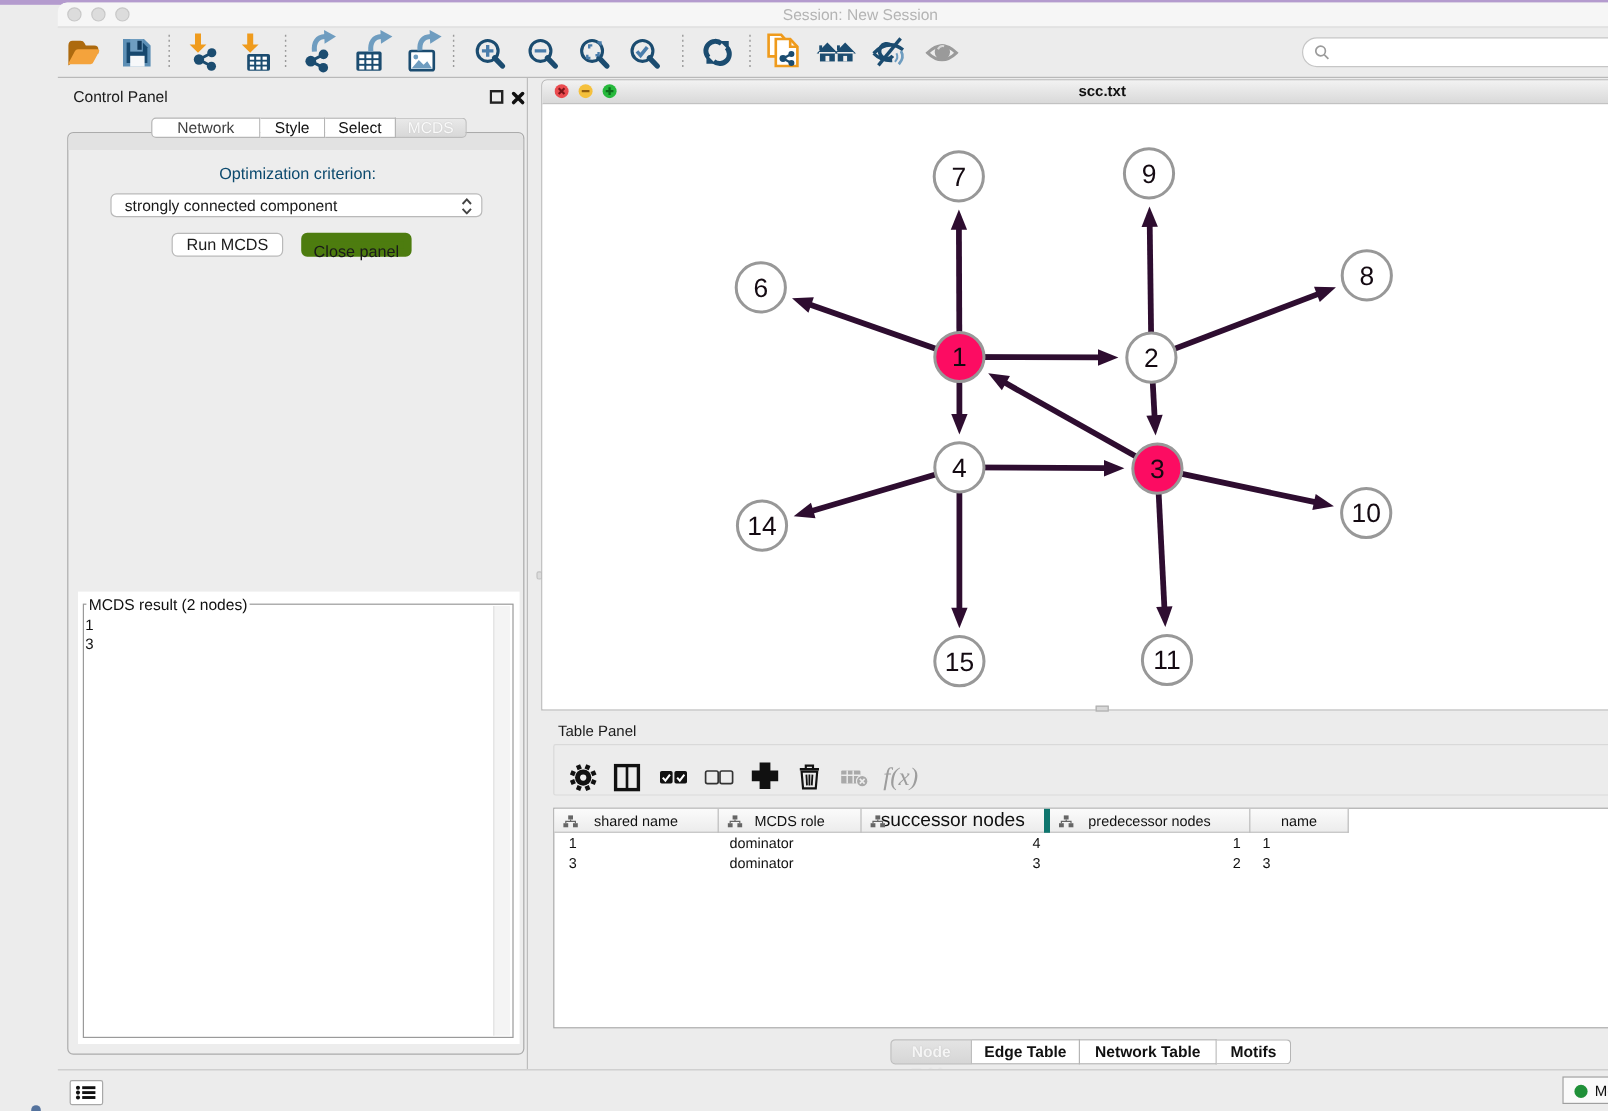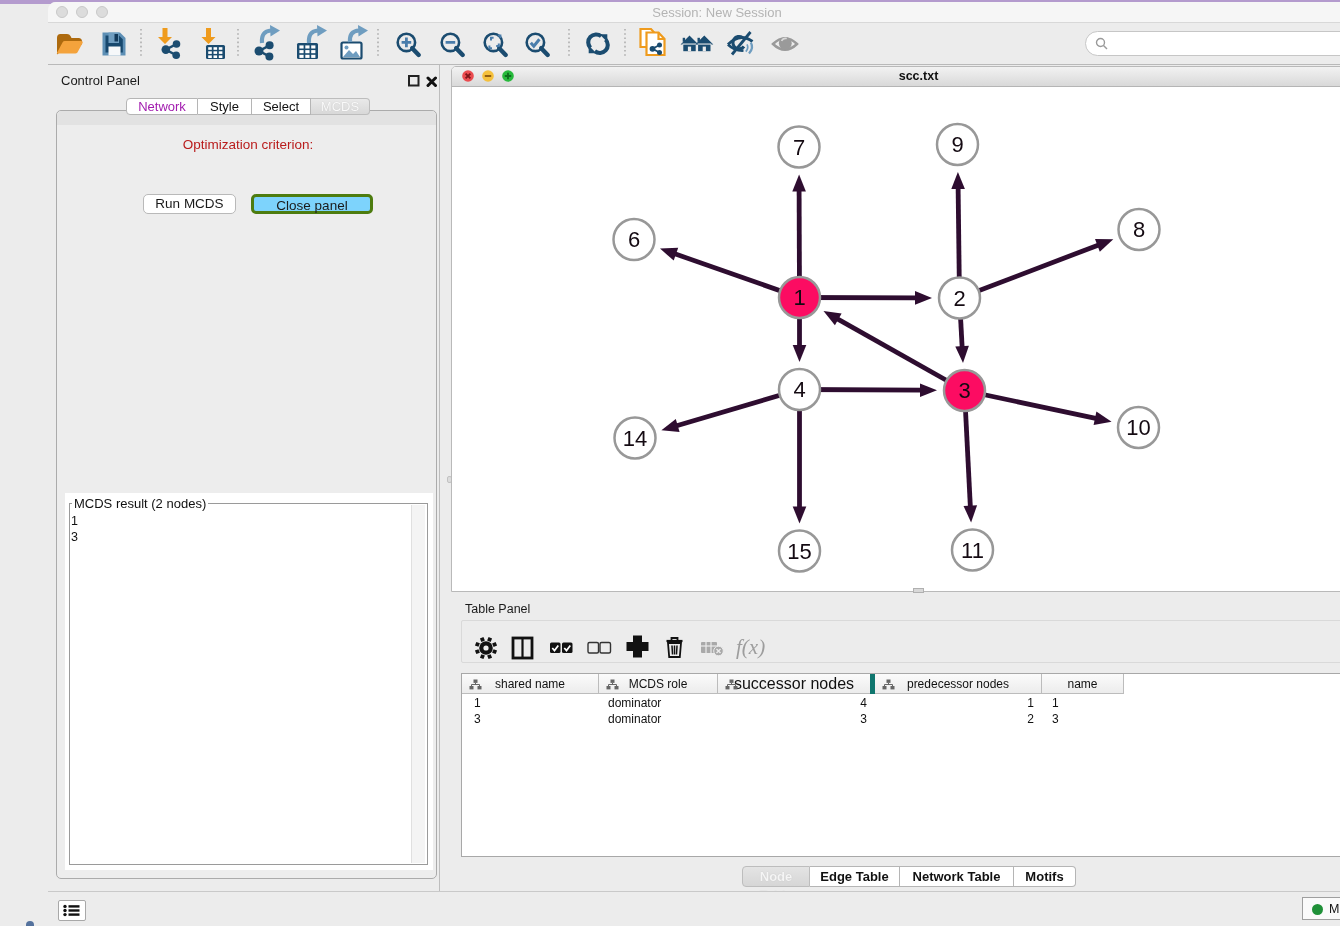--- a/index.html
+++ b/index.html
@@ -147,29 +147,36 @@
       </svg>
     <svg class="abs" style="left:378px;top:11px;" width="12" height="12">
         <path d="M2 2 L9.5 9.5 M9.5 2 L2 9.5" stroke="#111" stroke-width="3" stroke-linecap="round"></path>
       </svg>
 
     <div class="abs" style="left:8px;top:45px;width:381px;height:769px;border:1px solid #ababab;border-radius:5px;background:#ededed;">
       <div class="abs" style="left:0;top:0;width:379px;height:14px;background:#e2e2e2;border-radius:5px 5px 0 0;"></div>
     </div>
 
     <div class="abs" style="left:78px;top:33px;height:17px;">
-      <div style="float:left;width:72px;height:17px;background:#fff;border:1px solid #b5b5b5;border-radius:4px 0 0 4px;font-size:13px;text-align:center;line-height:15px;color:#a21caf;">Network</div>
+      <div style="float:left;width:91px;height:17px;background:#fff;border:1px solid #b5b5b5;border-radius:4px 0 0 4px;font-size:13px;text-align:center;line-height:15px;color:#404040;">Network</div>
       <div style="float:left;width:54px;height:17px;background:#fff;border:1px solid #b5b5b5;border-left:none;font-size:13px;text-align:center;line-height:15px;color:#111;">Style</div>
       <div style="float:left;width:59px;height:17px;background:#fff;border:1px solid #b5b5b5;border-left:none;font-size:13px;text-align:center;line-height:15px;color:#111;">Select</div>
       <div style="float:left;width:59px;height:17px;background:linear-gradient(#e9e9e9,#d8d8d8);border:1px solid #bdbdbd;border-left:none;border-radius:0 4px 4px 0;font-size:13px;text-align:center;line-height:15px;color:#fafafa;text-shadow:0 0 1px #bbb;">MCDS</div>
     </div>
 
-    <div class="abs" style="left:55px;top:72px;width:290px;text-align:center;font-size:13.5px;color:#b91c1c;">Optimization criterion:</div>
+    <div class="abs" style="left:55px;top:72px;width:290px;text-align:center;font-size:13.5px;color:#0c4a6e;">Optimization criterion:</div>
+    <div class="abs" style="left:44px;top:96px;width:310px;height:20px;background:#fff;border:1px solid #b9b9b9;border-radius:5px;">
+      <div style="font-size:13px;color:#1a1a1a;padding:2px 0 0 11px;">strongly connected component</div>
+      <svg width="10" height="14" style="position:absolute;right:7px;top:3px;">
+          <path d="M1.5 5 L5 1.2 L8.5 5" fill="none" stroke="#444" stroke-width="1.6"></path>
+          <path d="M1.5 9 L5 12.8 L8.5 9" fill="none" stroke="#444" stroke-width="1.6"></path>
+        </svg>
+    </div>
     <div class="abs" style="left:95px;top:129px;width:93px;height:20px;background:#fff;border:1px solid #b9b9b9;border-radius:5px;font-size:13.5px;text-align:center;line-height:18px;color:#1a1a1a;">Run MCDS</div>
-    <div class="abs" style="left:203px;top:129px;width:122px;height:20px;background:#7dd3fc;border:3px solid #4d7c0f;border-radius:5px;font-size:13.5px;text-align:center;line-height:18px;color:#1a1a1a;">Close panel</div>
+    <div class="abs" style="left:203px;top:129px;width:92px;height:20px;background:#4d7c0f;border:7px solid #4d7c0f;border-radius:5px;font-size:13.5px;text-align:center;line-height:18px;color:#1a1a1a;">Close panel</div>
 
     <div class="abs" style="left:17px;top:428px;width:368px;height:377px;background:#fff;">
       <div class="abs" style="left:4px;top:10px;width:359px;height:362px;border:1px solid #9a9a9a;"></div>
       <div class="abs" style="left:7px;top:3px;background:#fff;padding:0 2px;font-size:13px;color:#111;">MCDS result (2 nodes)</div>
       <div class="abs" style="left:6px;top:20px;font-size:12.5px;color:#111;line-height:16px;">1<br>3</div>
       <div class="abs" style="left:346px;top:12px;width:14px;height:358px;background:#f4f4f4;border-left:1px solid #e0e0e0;"></div>
     </div>
   </div>
 
   <div class="abs" style="left:399px;top:474px;width:5px;height:7px;background:#dcdcdc;border:1px solid #c2c2c2;border-radius:2px;"></div>

